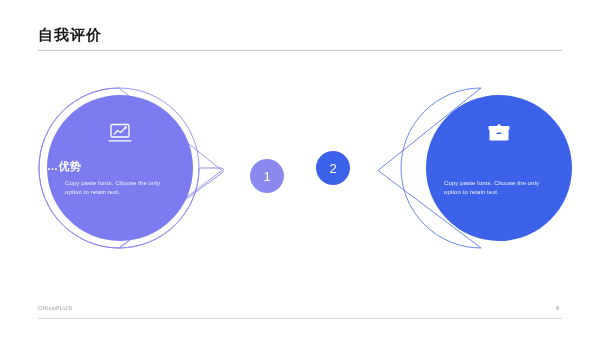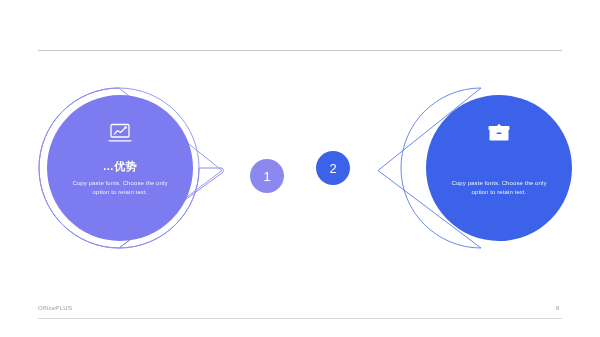--- a/index.html
+++ b/index.html
@@ -77,21 +77,21 @@
 
   .drop-left  { left: 36px;  top: 85px; }
   .drop-right { left: 374px; top: 85px; }
 
   
   .circle {
     position: absolute;
     width: 146px;
     height: 146px;
     border-radius: 50%;
-    text-align: center;
+    text-align: left;
     color: #ffffff;
   }
   .circle-left {
     left: 47px;
     top: 95px;
     background: #7d7bf0;
   }
   .circle-right {
     left: 426px;
     top: 95px;
@@ -142,20 +142,21 @@
     font-weight: 500;
   }
   .badge-1 { left: 250px; top: 159px; background: #8b89ef; }
   .badge-2 { left: 316px; top: 151px; background: #3b62e8; }
 </style>
 </head>
 <body>
 
 <div class="slide">
 
+  <div class="title">自我评价</div>
   <div class="title-rule"></div>
 
   <div class="drop drop-left">
     <svg viewBox="0 0 190 166" xmlns="http://www.w3.org/2000/svg">
       <path d="M83,3 A80,80 0 1,0 163,83 L186,83 A3,3 0 0,1 186,88 L83,163 A80,80 0 1,1 83,3 Z" fill="none" stroke="#8e8cf2" stroke-width="1"></path>
       <path d="M 83,3 A 80,80 0 1,1 83,163 L 186,85.5 Z" fill="none" stroke="#8e8cf2" stroke-width="0.9"></path>
     </svg>
   </div>
 
   <div class="drop drop-right">

